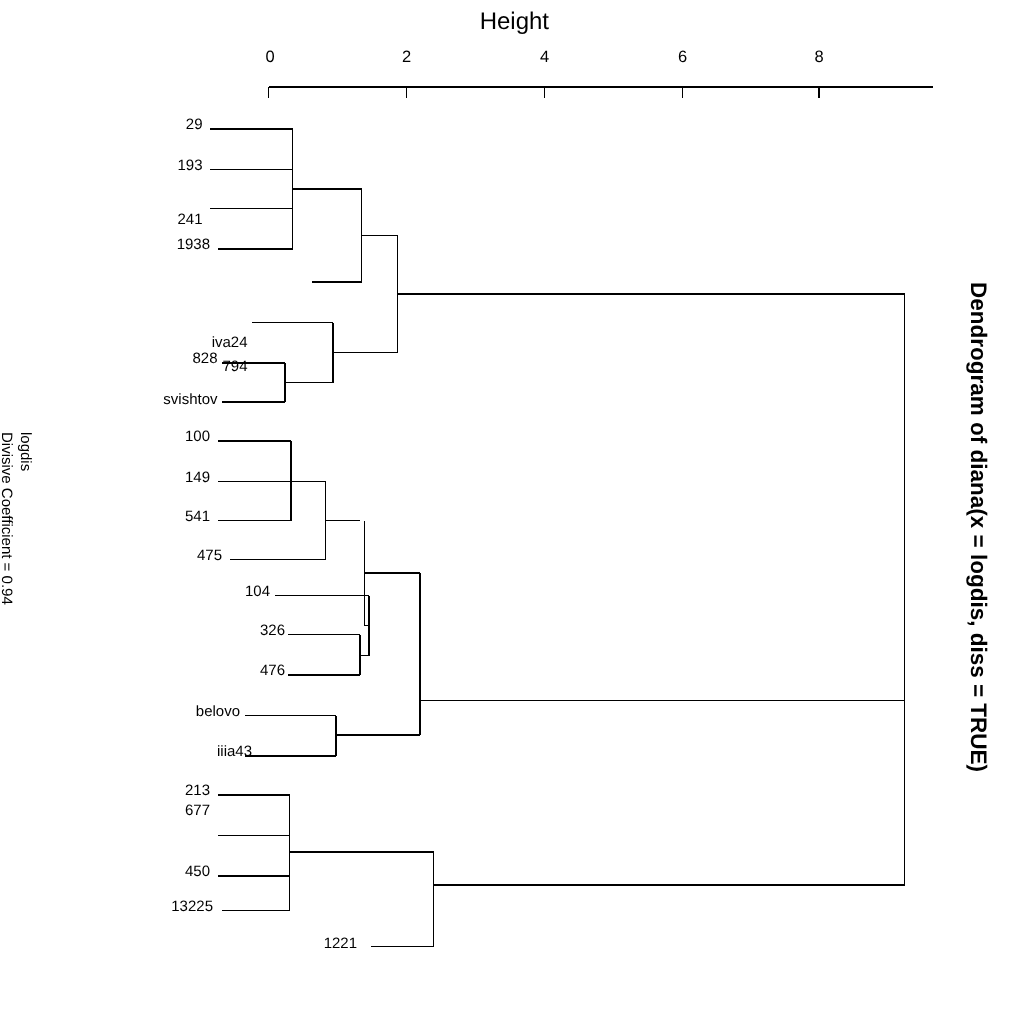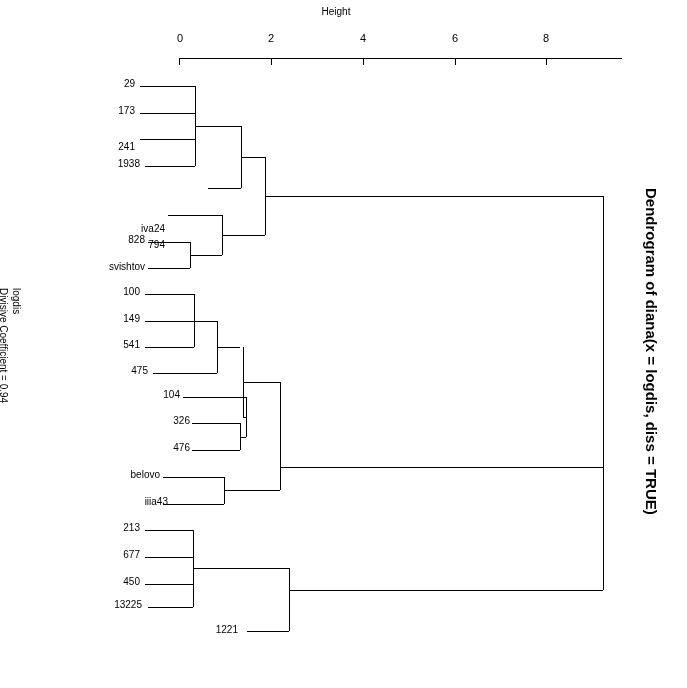--- a/index.html
+++ b/index.html
@@ -16,22 +16,22 @@
     overflow: hidden;
   }
   #root {
     position: absolute;
     left: 0; top: 0;
     width: 687px;
     height: 688px;
   }
   .axis-title {
     position: absolute;
-    font-size: 10px;
-    text-align: center;
+    font-size: 16px;
+    text-align: right;
     color: #000;
   }
   .tick-label {
     position: absolute;
     font-size: 11px;
     text-align: center;
     color: #000;
   }
   .leaf-label {
     position: absolute;
@@ -75,38 +75,38 @@
 
   <div class="axis-title" style="left:306px; top:6px; width:60px;">Height</div>
 
   <div class="tick-label" style="left:168px; top:32px; width:24px;">0</div>
   <div class="tick-label" style="left:259px; top:32px; width:24px;">2</div>
   <div class="tick-label" style="left:351px; top:32px; width:24px;">4</div>
   <div class="tick-label" style="left:443px; top:32px; width:24px;">6</div>
   <div class="tick-label" style="left:534px; top:32px; width:24px;">8</div>
 
   <div class="leaf-label" style="left:60px;  top:78px;  width:75px;">29</div>
-  <div class="leaf-label" style="left:60px;  top:105px; width:75px;">173</div>
+  <div class="leaf-label" style="left:60px;  top:105px; width:75px;">193</div>
   <div class="leaf-label" style="left:60px;  top:131px; width:75px;margin-top:10px;">241</div>
   <div class="leaf-label" style="left:60px;  top:158px; width:80px;">1938</div>
   <div class="leaf-label" style="left:85px;  top:179px; width:80px;margin-top:44px;">iva24</div>
   <div class="leaf-label" style="left:85px;  top:207px; width:80px;margin-top:32px;">794</div>
   <div class="leaf-label" style="left:65px;  top:234px; width:80px;">828</div>
   <div class="leaf-label" style="left:55px;  top:261px; width:90px;">svishtov</div>
   <div class="leaf-label" style="left:60px;  top:286px; width:80px;">100</div>
   <div class="leaf-label" style="left:60px;  top:313px; width:80px;">149</div>
   <div class="leaf-label" style="left:60px;  top:339px; width:80px;">541</div>
   <div class="leaf-label" style="left:60px;  top:365px; width:88px;">475</div>
   <div class="leaf-label" style="left:105px; top:389px; width:75px;">104</div>
   <div class="leaf-label" style="left:105px; top:415px; width:85px;">326</div>
   <div class="leaf-label" style="left:105px; top:442px; width:85px;">476</div>
   <div class="leaf-label" style="left:60px;  top:469px; width:100px;">belovo</div>
   <div class="leaf-label" style="left:68px;  top:496px; width:100px;">iiia43</div>
   <div class="leaf-label" style="left:60px;  top:522px; width:80px;">213</div>
-  <div class="leaf-label" style="left:60px;  top:549px; width:80px;">677</div>
+  <div class="leaf-label" style="left:60px;  top:535px; width:80px;">677</div>
   <div class="leaf-label" style="left:60px;  top:576px; width:80px;">450</div>
   <div class="leaf-label" style="left:55px;  top:599px; width:87px;">13225</div>
   <div class="leaf-label" style="left:150px; top:624px; width:88px;">1221</div>
 
   <div class="right-title" style="left:660px; top:188px; transform: rotate(90deg);">Dendrogram of diana(x = logdis, diss = TRUE)</div>
 
   <div class="left-caption" style="left:22px; top:288px; transform: rotate(90deg);">logdis</div>
   <div class="left-caption" style="left:9px; top:288px; transform: rotate(90deg);">Divisive Coefficient = 0.94</div>
 
   <svg class="plot" viewBox="0 0 687 688">

